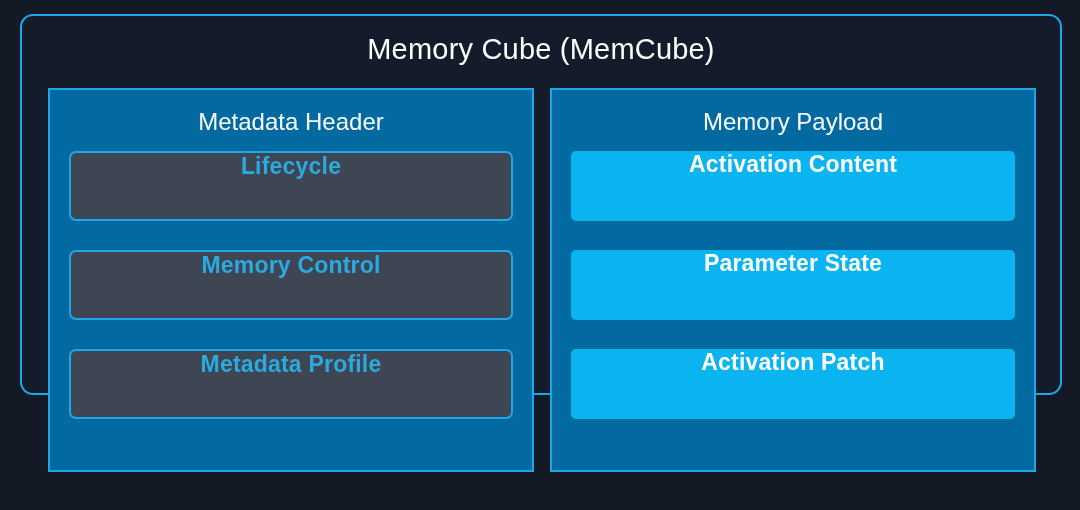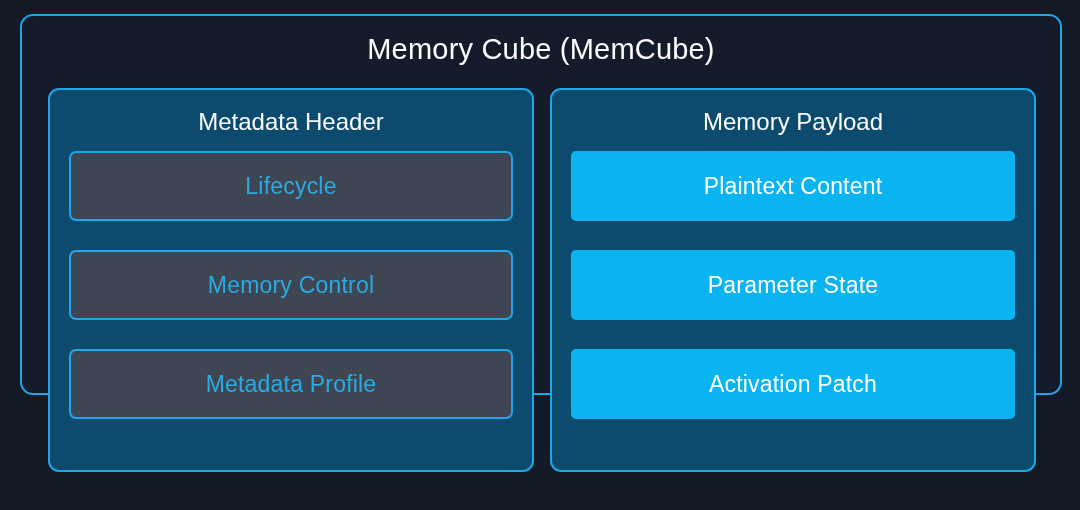--- a/index.html
+++ b/index.html
@@ -58,22 +58,22 @@
     width: 988px;
     height: 384px;
     display: flex;
     gap: 16px;
   }
 
   .panel {
     box-sizing: border-box;
     flex: 1 1 0;
     border: 2.5px solid #1ea7e8;
-    border-radius: 11px;
-    background: #0c4a6e;
+    border-radius: 0;
+    background: #0369a1;
     position: relative;
     padding: 0 19px;
     display: flex;
     flex-direction: column;
   }
 
   .panel-title {
     text-align: center;
     color: #fbfcfd;
     font-size: 24px;
@@ -90,24 +90,23 @@
     flex-direction: column;
     gap: 29px;
   }
 
   
   .item {
     box-sizing: border-box;
     height: 70px;
     border-radius: 7px;
     display: flex;
-    align-items: center;
     justify-content: center;
     font-size: 23px;
-    font-weight: normal;
+    font-weight: bold;
     letter-spacing: 0.2px;
     white-space: nowrap;
   }
 
   
   .item.meta {
     background: #3e4653;
     border: 2px solid #1ea7e8;
     color: #29abe2;
   }
@@ -145,21 +144,21 @@
             <span>Metadata Profile</span>
           </div>
         </div>
       </div>
 
       <div class="panel">
         <div class="panel-title">Memory Payload</div>
 
         <div class="panel-items">
           <div class="item payload">
-            <span>Plaintext Content</span>
+            <span>Activation Content</span>
           </div>
           <div class="item payload">
             <span>Parameter State</span>
           </div>
           <div class="item payload">
             <span>Activation Patch</span>
           </div>
         </div>
       </div>
 

